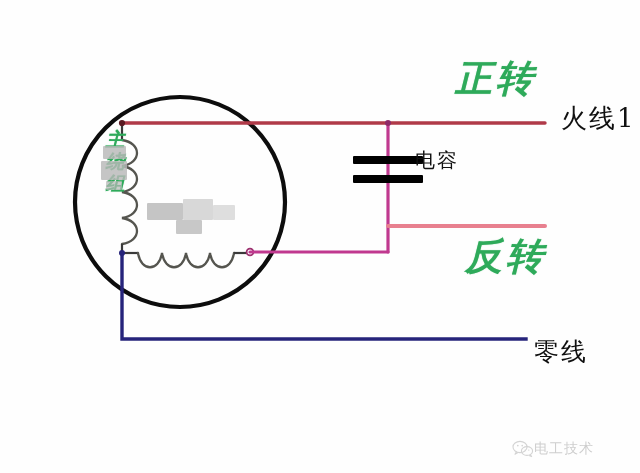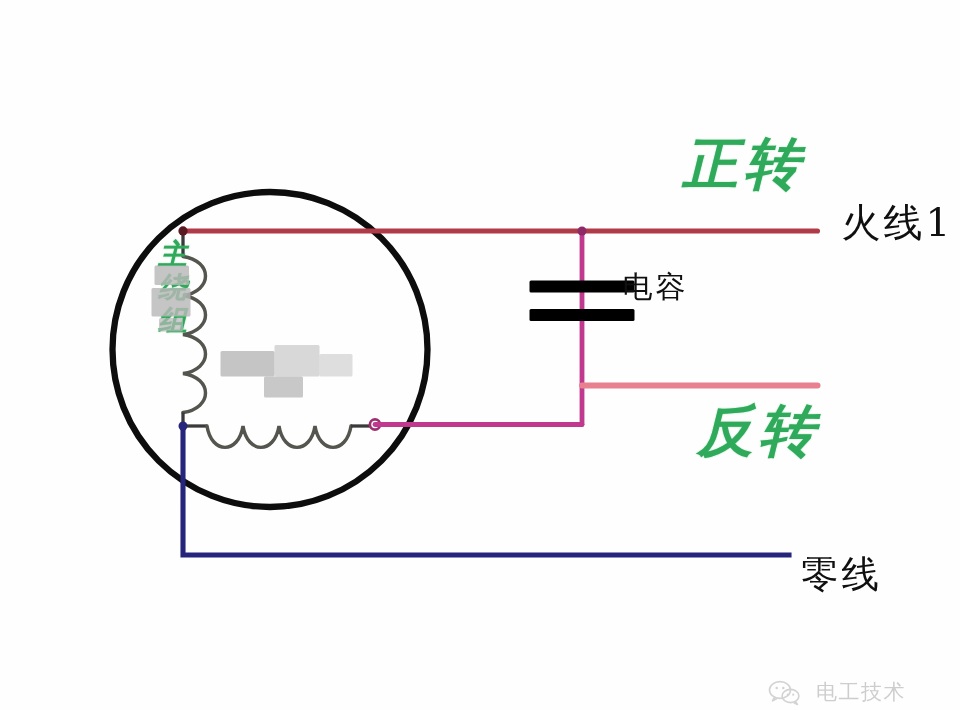--- a/index.html
+++ b/index.html
@@ -1,21 +1,21 @@
 <!DOCTYPE html>
 <html><head>
 <meta charset="utf-8">
 <style>
   html,body{margin:0;padding:0;background:#ffffff;}
   body{
     width:640px;height:473px;position:relative;overflow:hidden;
     font-family:"Liberation Sans","DejaVu Sans",sans-serif;
     background:#fefefe;
   }
-  #stage{position:absolute;inset:0;width:640px;height:351px;margin-top:31px;}
+  #stage{position:absolute;inset:0;width:640px;height:351px;}
   svg.layer{position:absolute;left:0;top:0;width:640px;height:473px;}
 
   .lbl{position:absolute;white-space:nowrap;line-height:1;}
 
   
   .green{
     color:#2eaa5a;
     font-family:"DejaVu Serif","Liberation Serif",serif;
     font-weight:700;
     font-style:italic;
@@ -49,22 +49,22 @@
   #lbl-aux{
     left:148px;top:196px;font-size:26px;letter-spacing:5px;
   }
   #lbl-aux span{position:relative;display:inline-block;}
 
   
   .smudge{position:absolute;background:#b8b8b8;opacity:.82;border-radius:1px;}
 
   
   #watermark{
-    position:absolute;left:512px;top:422px;
-    display:flex;align-items:center;gap:10px;
+    position:absolute;left:512px;top:440px;
+    display:flex;align-items:center;gap:0;
     opacity:.42;
   }
   #watermark .wm-text{
     color:#8c8c8c;font-size:14px;letter-spacing:1px;
     font-family:"DejaVu Sans","Liberation Sans",sans-serif;
   }
 </style>
 </head>
 <body>
 

